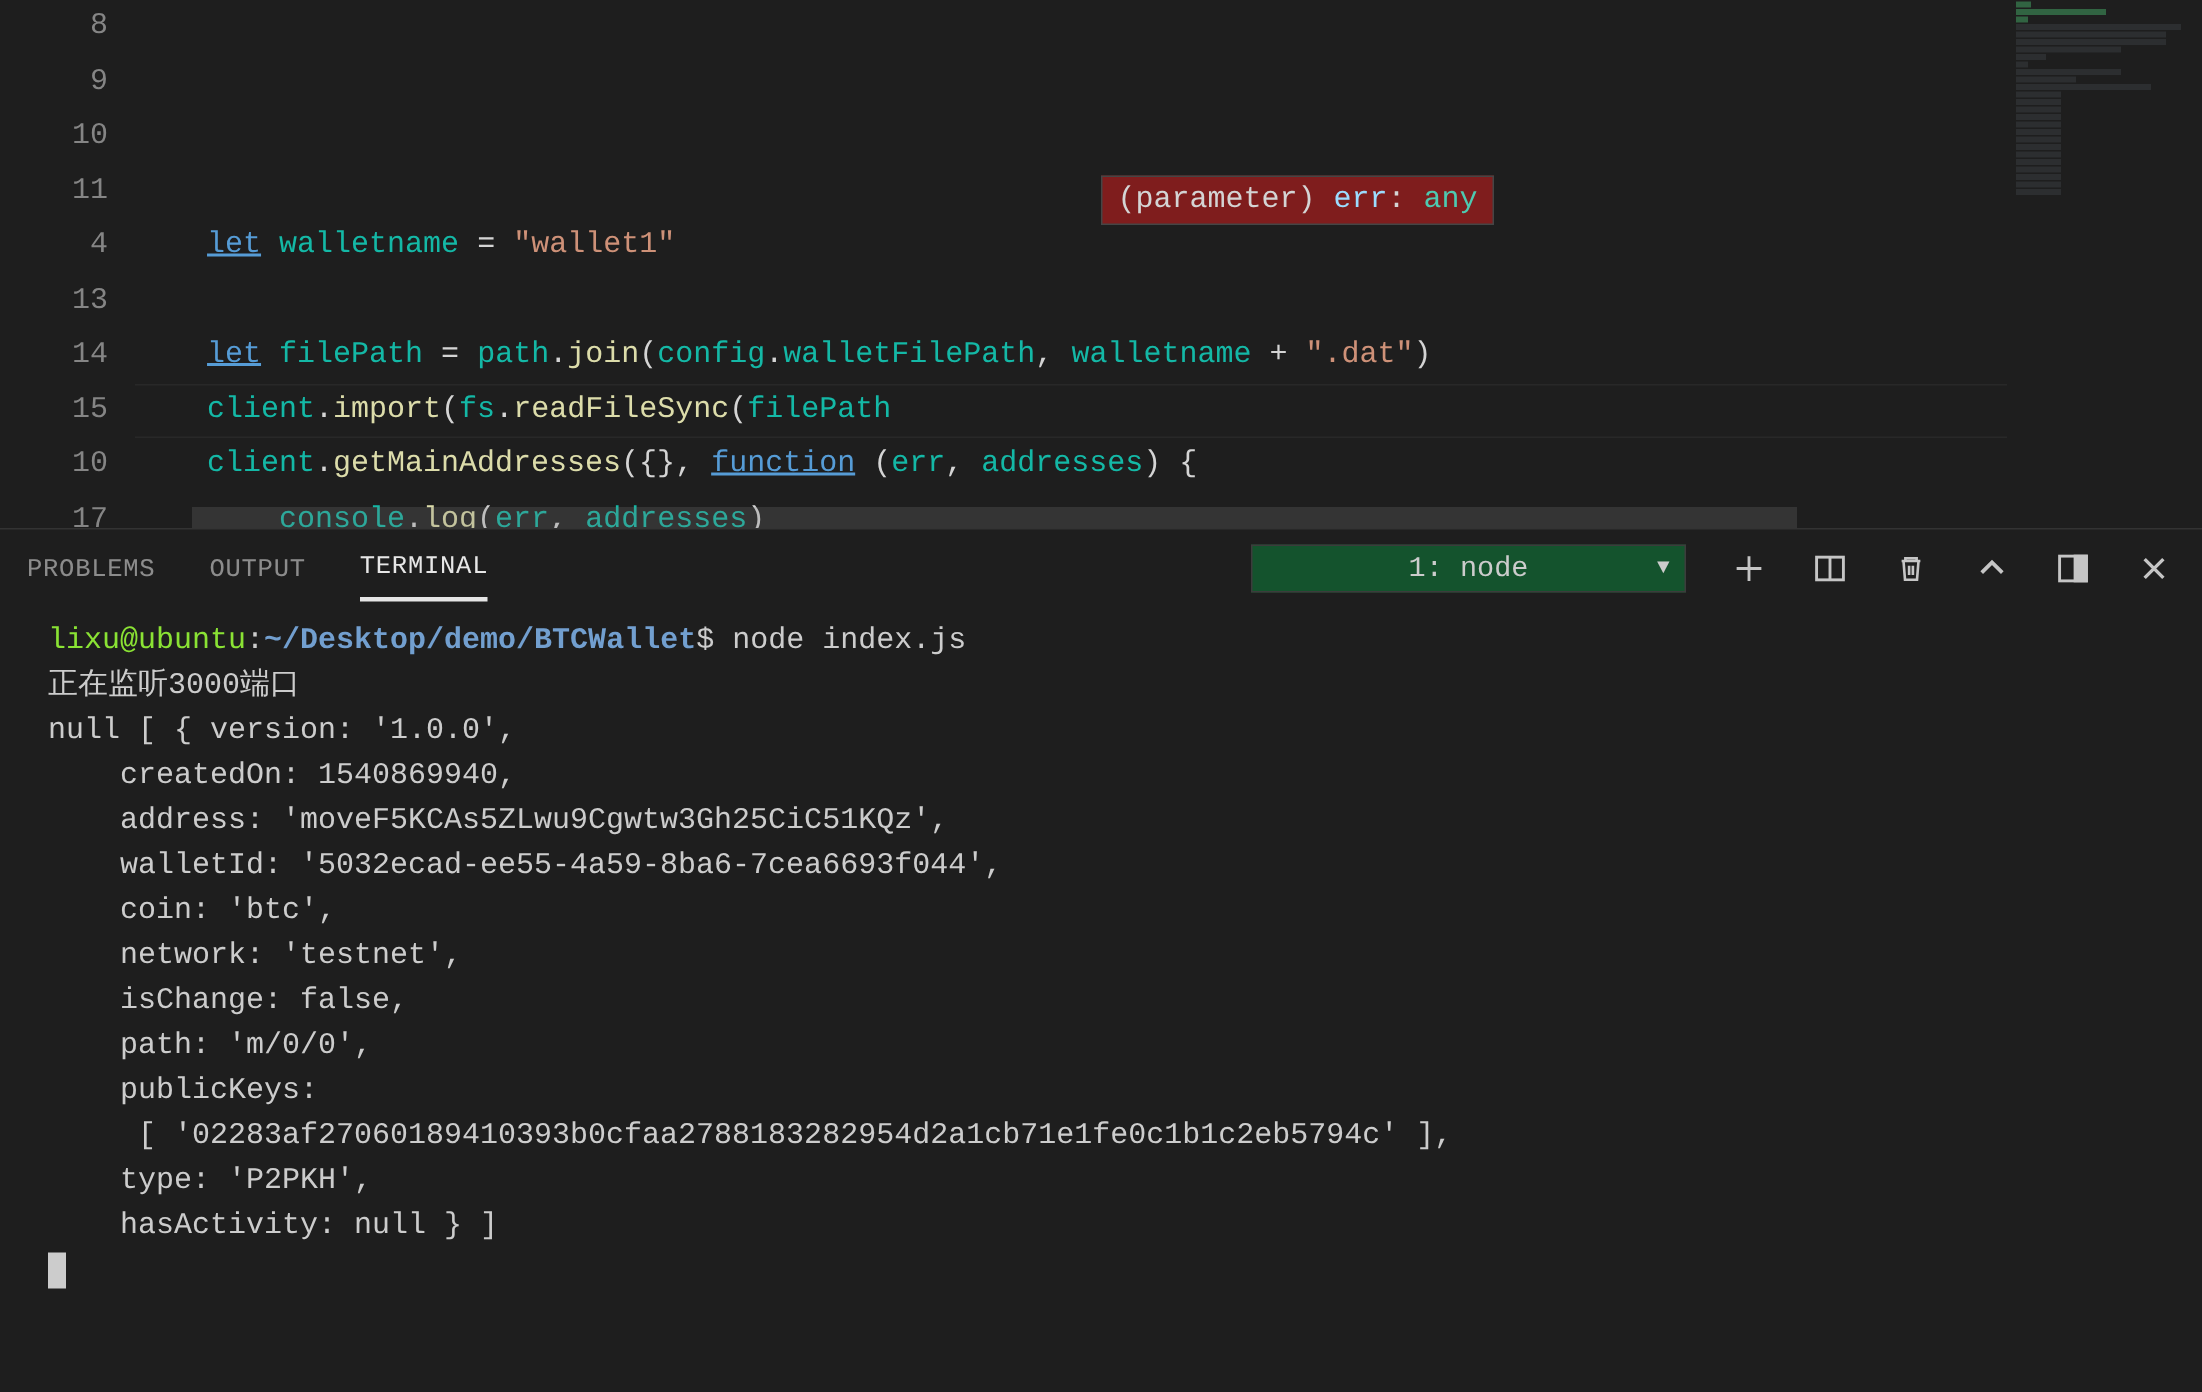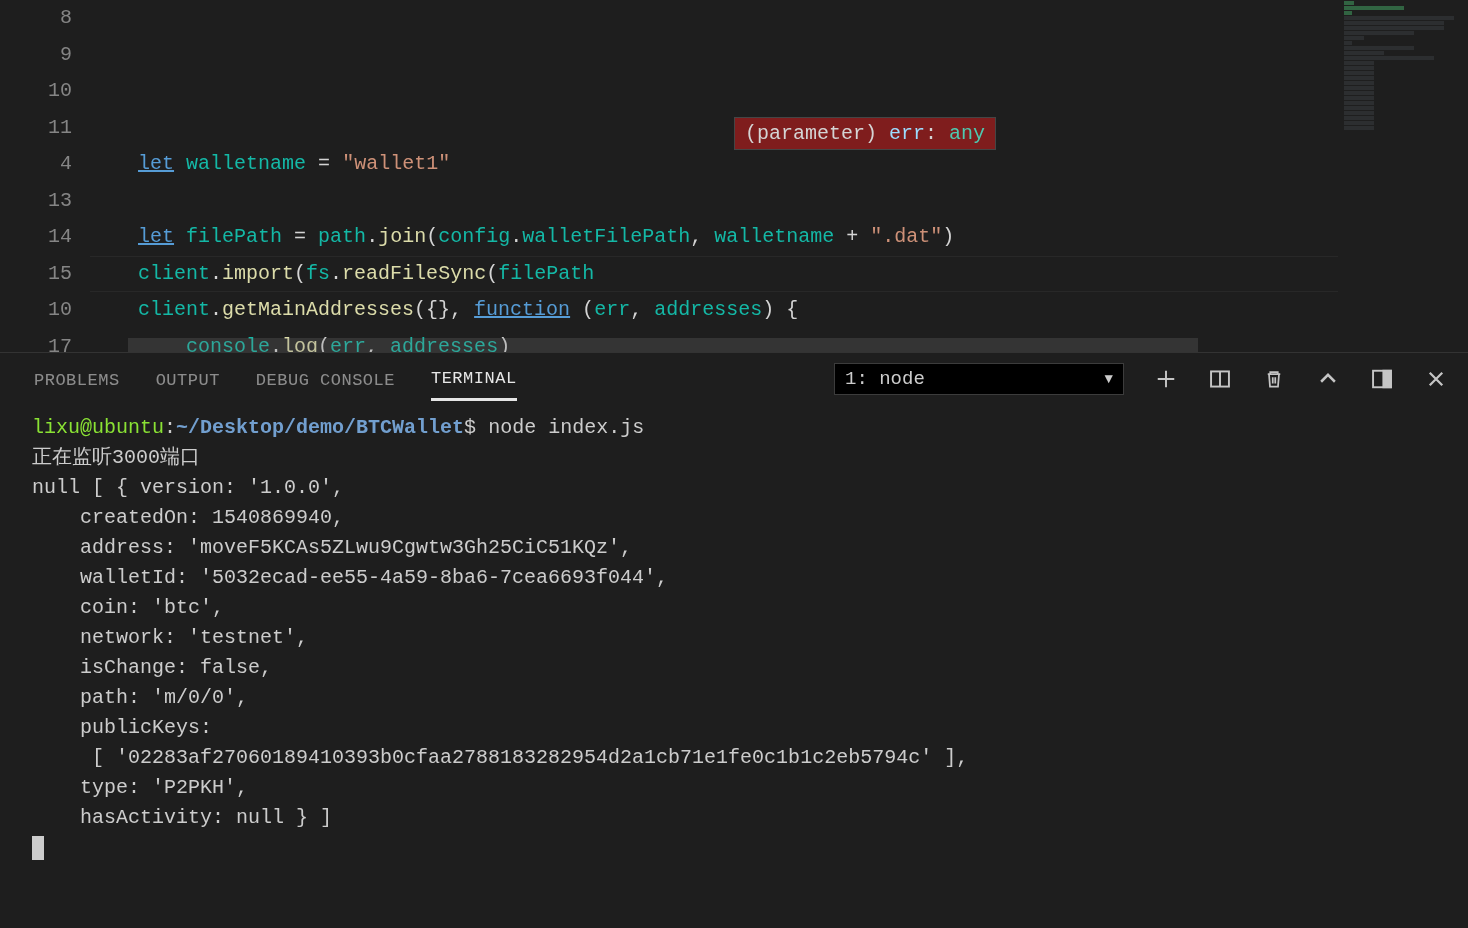--- a/index.html
+++ b/index.html
@@ -85,49 +85,50 @@
   .panel {
     border-top: 1px solid #333;
     height: 576px;
     display: flex;
     flex-direction: column;
   }
   .panel-tabs {
     height: 52px;
     display: flex;
     align-items: center;
-    padding: 0 20px 0 34px;
+    padding: 0 20px 0 18px;
     gap: 36px;
   }
   .panel-tab {
     color: rgba(231,231,231,0.55);
     font-size: 17px;
     letter-spacing: 0.5px;
     cursor: pointer;
     padding: 12px 0 10px 0;
   }
   .panel-tab.active {
     color: #e7e7e7;
     border-bottom: 3px solid #e5e5e5;
   }
   .panel-actions {
     margin-left: auto;
     display: flex;
     align-items: center;
     gap: 30px;
   }
   .term-select {
-    background: #000000;
+    background: #14532d;
     color: #cccccc;
     border: 1px solid #3c3c3c;
     font-size: 19px;
     padding: 4px 10px;
     width: 290px;
     position: relative;
     cursor: pointer;
+    text-align: center;
   }
   .term-select .caret {
     position: absolute;
     right: 10px;
     top: 7px;
     font-size: 14px;
   }
   .icon-btn {
     color: #c5c5c5;
     cursor: pointer;
@@ -206,21 +207,20 @@
       <div class="minimap-line" style="width: 30px;"></div>
       <div class="minimap-line" style="width: 30px;"></div>
     </div>
   <div class="hscroll"></div>
 </div>
 
 <div class="panel">
   <div class="panel-tabs">
     <div class="panel-tab">PROBLEMS</div>
     <div class="panel-tab">OUTPUT</div>
-    <div class="panel-tab">DEBUG CONSOLE</div>
     <div class="panel-tab active">TERMINAL</div>
     <div class="panel-actions">
       <div class="term-select">
         <span>1: node</span>
         <span class="caret">▼</span>
       </div>
       <div class="icon-btn">
         <svg width="22" height="22" viewBox="0 0 16 16" fill="none" stroke="currentColor" stroke-width="1.4">
             <path d="M8 2v12M2 8h12"></path>
           </svg>

